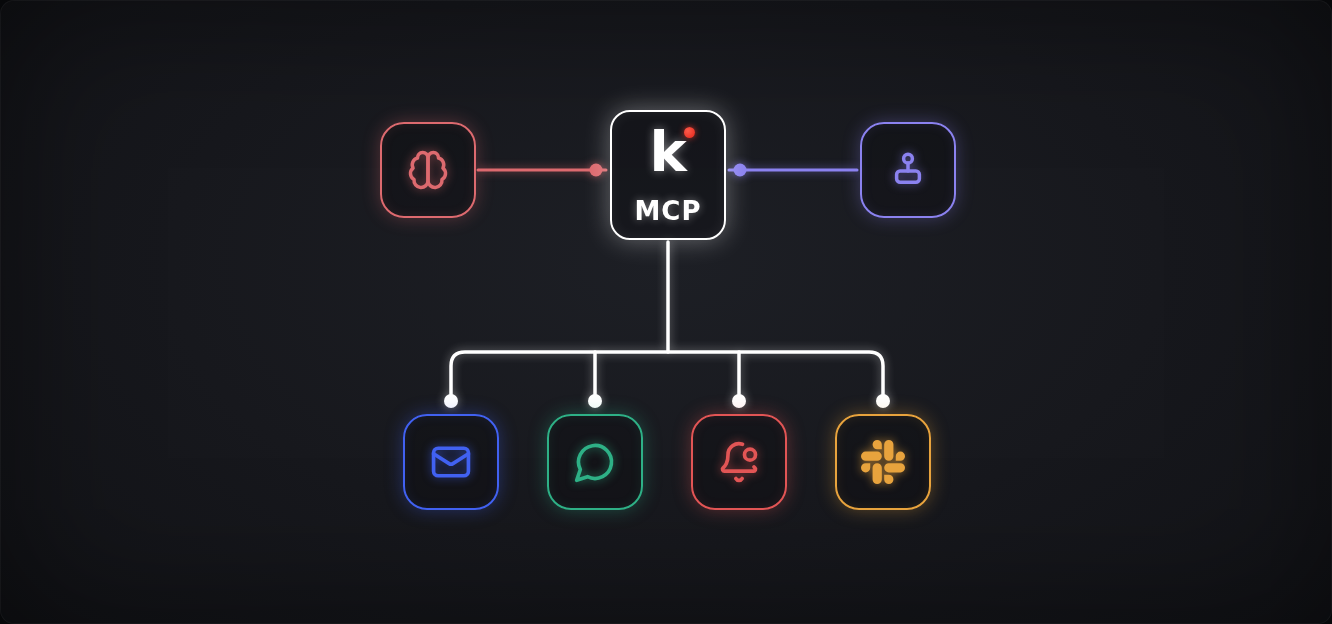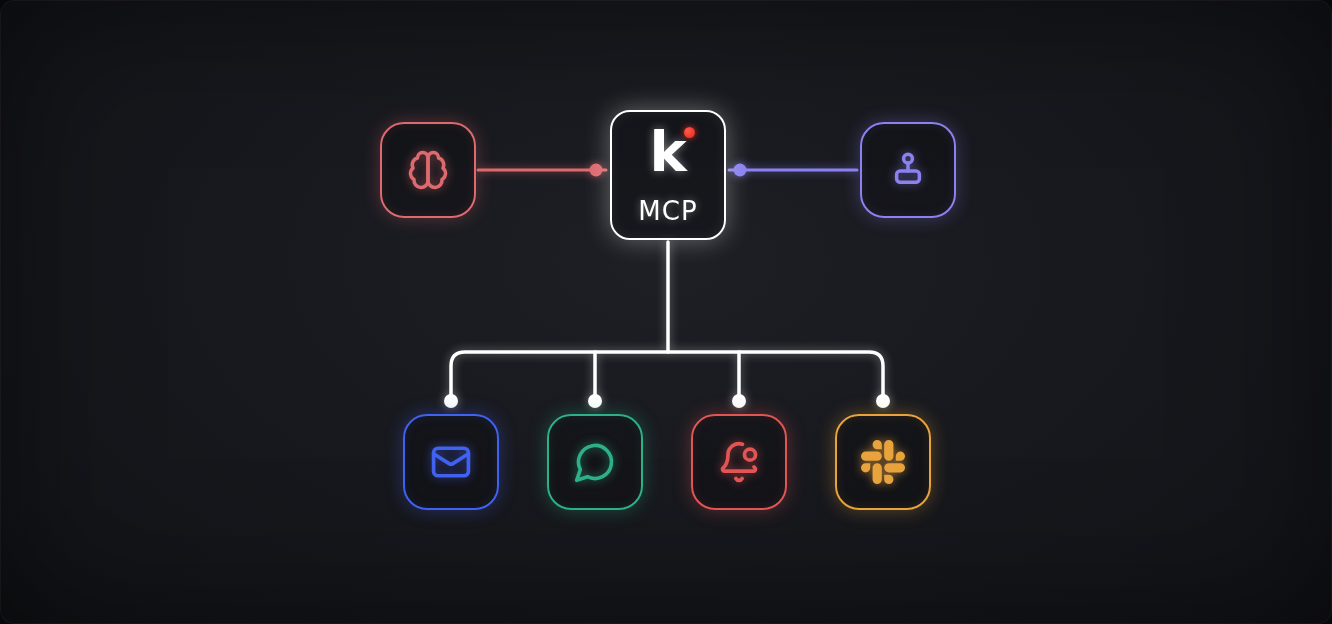--- a/index.html
+++ b/index.html
@@ -66,21 +66,21 @@
     position: absolute;
     top: 3px; right: -8px;
     width: 11px; height: 11px;
     border-radius: 50%;
     background: radial-gradient(circle at 35% 35%, #ff5a4a 0%, #ea3326 75%);
     box-shadow: 0 0 6px rgba(240,57,46,0.8);
   }
   .mcp-label {
     margin-top: 16px;
     font-size: 26px;
-    font-weight: normal;
+    font-weight: bold;
     letter-spacing: 1px;
     color: #ffffff;
     text-shadow: 0 0 8px rgba(255,255,255,0.4);
   }
 
   .node-brain {
     left: 380px; top: 122px;
     border-color: #dd6a6f;
     box-shadow: 0 0 18px rgba(221,106,111,0.32), inset 0 0 12px rgba(221,106,111,0.10);
   }

